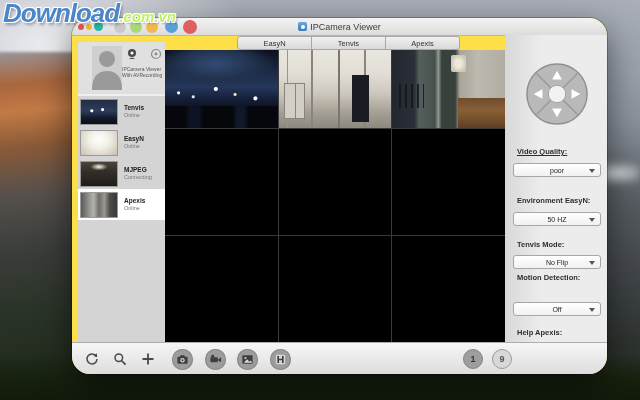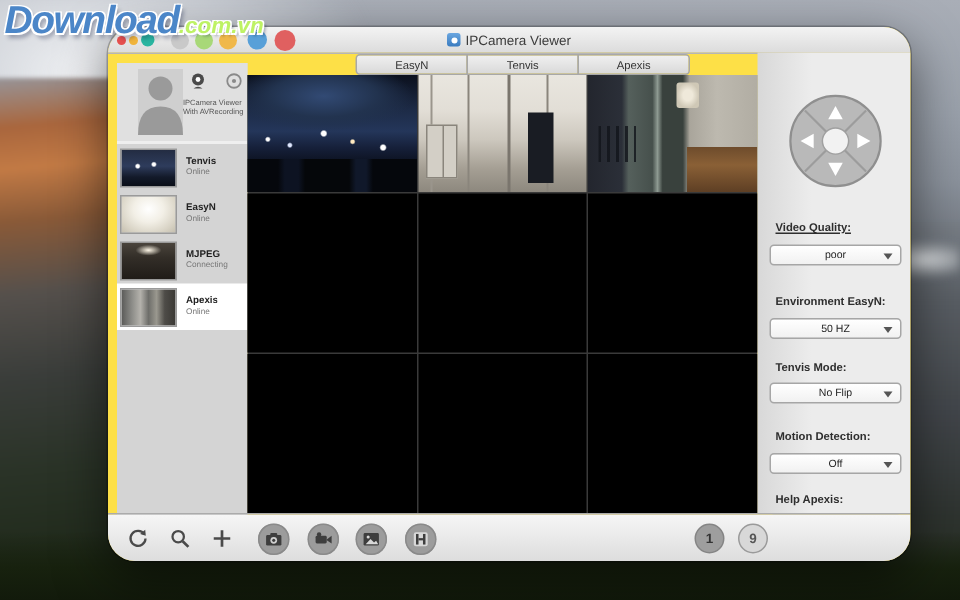--- a/index.html
+++ b/index.html
@@ -109,21 +109,21 @@
   .dpad{position:absolute;left:19px;top:26px;}
   .ctl-label{position:absolute;left:12px;font-size:7.5px;font-weight:bold;color:#2e2e2e;white-space:nowrap;}
   .select{position:absolute;left:8px;width:88px;height:14px;background:linear-gradient(#ffffff,#f1f1f1);
     border:1px solid #a6a6a6;border-radius:3px;box-sizing:border-box;
     display:flex;align-items:center;justify-content:center;font-size:7px;color:#222;}
   .select .arrow{position:absolute;right:5px;top:5px;width:0;height:0;
     border-left:3px solid transparent;border-right:3px solid transparent;border-top:4px solid #555;}
   .lbl-vq{top:112px;text-decoration:underline;} .sel-vq{top:128px;}
   .lbl-env{top:161px;} .sel-env{top:177px;}
   .lbl-mir{top:205px;} .sel-mir{top:220px;}
-  .lbl-mot{top:251px;text-align:right;} .sel-mot{top:267px;}
+  .lbl-mot{top:238px;text-align:right;} .sel-mot{top:267px;}
   .lbl-help{top:293px;}
   .help-btn{position:absolute;left:8px;top:308px;width:88px;height:15px;
     background:linear-gradient(#fbfbfb,#e8e8e8);border:1px solid #a6a6a6;border-radius:3px;box-sizing:border-box;
     display:flex;align-items:center;justify-content:center;gap:4px;font-size:7px;color:#222;}
   
   .toolbar{position:absolute;left:0;top:324px;width:535px;height:32px;
     background:linear-gradient(#f6f6f6,#dddddd);border-top:1px solid #ababab;box-sizing:border-box;}
   .flat-icons{position:absolute;left:12px;top:0;height:32px;display:flex;align-items:center;gap:13px;}
   .flat-btn{width:15px;height:15px;display:flex;align-items:center;justify-content:center;}
   .circle-icons{position:absolute;left:100px;top:0;height:32px;display:flex;align-items:center;gap:11.5px;}

